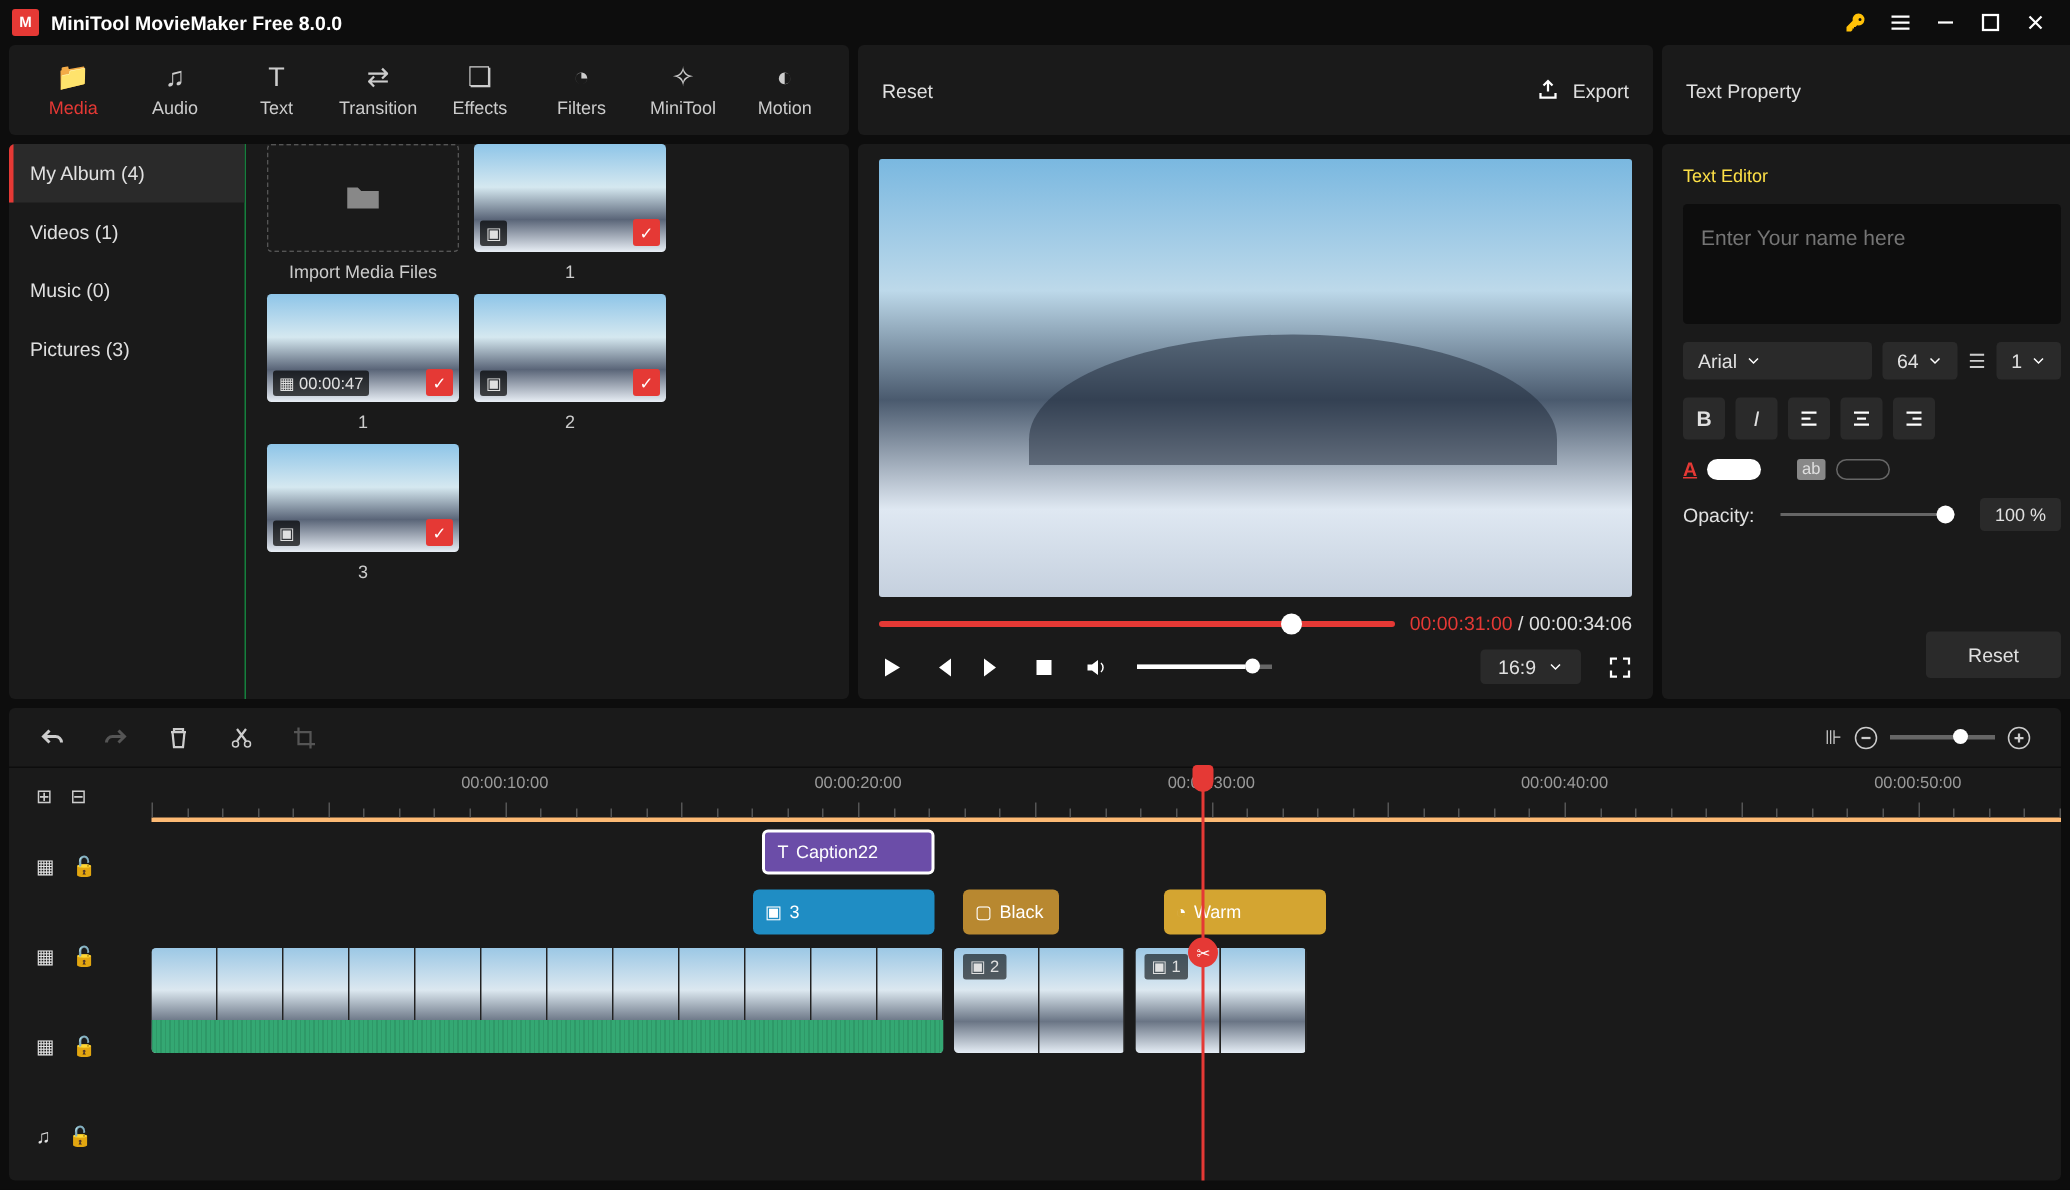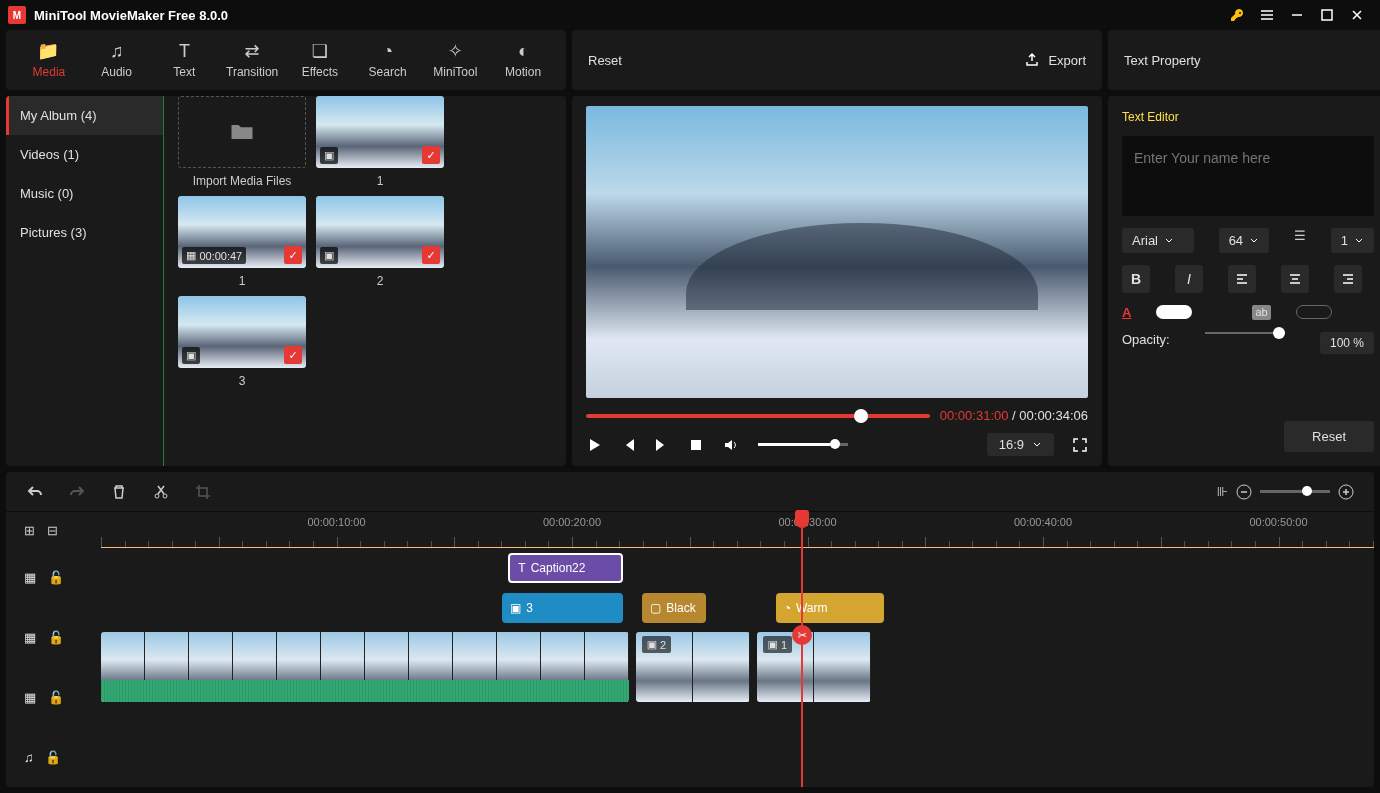--- a/index.html
+++ b/index.html
@@ -44,42 +44,42 @@
 .timecode .cur{color:#e53935;}
 .controls-row{display:flex;align-items:center;gap:18px;margin-top:10px;}
 .ctrl{cursor:pointer;color:#fff;}
 .vol-slider{width:90px;height:3px;background:#666;position:relative;}
 .vol-slider .vfill{position:absolute;left:0;top:0;height:100%;width:80%;background:#fff;}
 .vol-slider .vknob{position:absolute;left:80%;top:-4px;width:10px;height:10px;background:#fff;border-radius:50%;}
 .aspect{margin-left:auto;background:#2a2a2a;padding:4px 12px;border-radius:3px;display:flex;align-items:center;gap:8px;cursor:pointer;}
 .textprop-panel{grid-column:3;background:#1a1a1a;border-radius:4px;padding:14px;display:flex;flex-direction:column;gap:12px;}
 .te-label{font-size:12px;color:#fde047;}
 .te-input{background:#0d0d0d;border:none;color:#fff;padding:14px 12px;height:80px;font-size:14px;resize:none;outline:none;border-radius:3px;}
-.te-row{display:flex;gap:25px;}
+.te-row{display:flex;gap:7px;align-items:center;}
 .te-select{background:#2a2a2a;padding:5px 10px;border-radius:3px;display:flex;align-items:center;gap:6px;cursor:pointer;font-size:13px;flex:1;}
 .te-select.sm{flex:0 0 auto;}
 .te-btn{width:28px;height:28px;background:#2a2a2a;border-radius:3px;display:flex;align-items:center;justify-content:center;cursor:pointer;font-size:14px;}
 .color-swatch{width:36px;height:14px;border-radius:7px;}
 .opacity-slider{flex:1;height:2px;background:#666;position:relative;margin:0 10px;}
 .opacity-slider .oknob{position:absolute;right:0;top:-5px;width:12px;height:12px;background:#fff;border-radius:50%;}
 .opacity-val{background:#2a2a2a;padding:4px 10px;border-radius:3px;font-size:12px;}
 .reset-btn{align-self:flex-end;background:#2a2a2a;padding:8px 28px;border-radius:3px;cursor:pointer;margin-top:auto;}
 .timeline{margin:6px;background:#1a1a1a;border-radius:4px;height:315px;display:flex;flex-direction:column;}
 .tl-toolbar{height:40px;display:flex;align-items:center;padding:0 20px;gap:24px;border-bottom:1px solid #0d0d0d;}
 .tl-tool{cursor:pointer;color:#ccc;}
 .tl-tool.disabled{color:#555;}
 .zoom-ctrl{margin-left:auto;display:flex;align-items:center;gap:8px;}
 .zoom-slider{width:70px;height:3px;background:#666;position:relative;}
 .zoom-slider .zknob{position:absolute;left:60%;top:-4px;width:10px;height:10px;background:#fff;border-radius:50%;}
 .tl-body{flex:1;display:flex;position:relative;}
 .tl-gutter{width:95px;display:flex;flex-direction:column;}
 .tl-ghead{height:36px;display:flex;align-items:center;gap:12px;padding:0 18px;}
 .tl-grow{flex:1;display:flex;align-items:center;gap:12px;padding:0 18px;}
 .tl-tracks{flex:1;position:relative;}
-.tl-ruler{height:36px;position:relative;border-bottom:1px solid #fdba74;}
+.tl-ruler{height:36px;position:relative;border-bottom:3px solid #fdba74;}
 .ruler-label{position:absolute;top:4px;font-size:11px;color:#999;transform:translateX(-50%);}
 .tick{position:absolute;bottom:0;width:1px;height:6px;background:#555;}
 .tick.major{height:10px;}
 .tl-track{height:40px;position:relative;}
 .tl-track.video{height:78px;}
 .playhead{position:absolute;top:0;bottom:0;width:2px;background:#e53935;z-index:10;}
 .playhead .ph-head{position:absolute;top:-2px;left:-6px;width:14px;height:18px;background:#e53935;border-radius:3px 3px 7px 7px;}
 .clip{position:absolute;top:5px;height:30px;border-radius:4px;display:flex;align-items:center;padding:0 8px;gap:5px;font-size:12px;color:#fff;overflow:hidden;}
 .clip.caption{background:#6b4da8;border:2px solid #fff;}
 .clip.img3{background:#1f8dc4;}
@@ -145,21 +145,21 @@
     <div class="tool-item">
         <span class="ico">⇄</span>
         <span>Transition</span>
       </div>
     <div class="tool-item">
         <span class="ico">❏</span>
         <span>Effects</span>
       </div>
     <div class="tool-item">
         <span class="ico">◔</span>
-        <span>Search</span>
+        <span>Filters</span>
       </div>
     <div class="tool-item">
         <span class="ico">✧</span>
         <span>MiniTool</span>
       </div>
     <div class="tool-item">
         <span class="ico">◐</span>
         <span>Motion</span>
       </div>
   </div>

